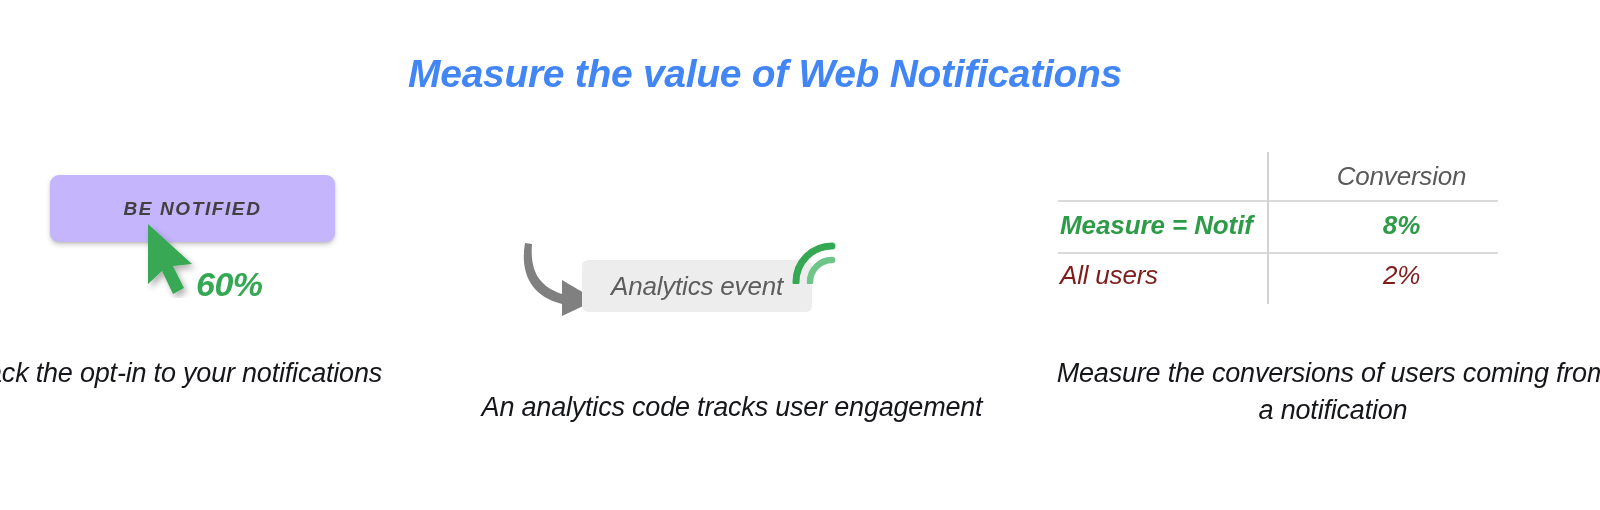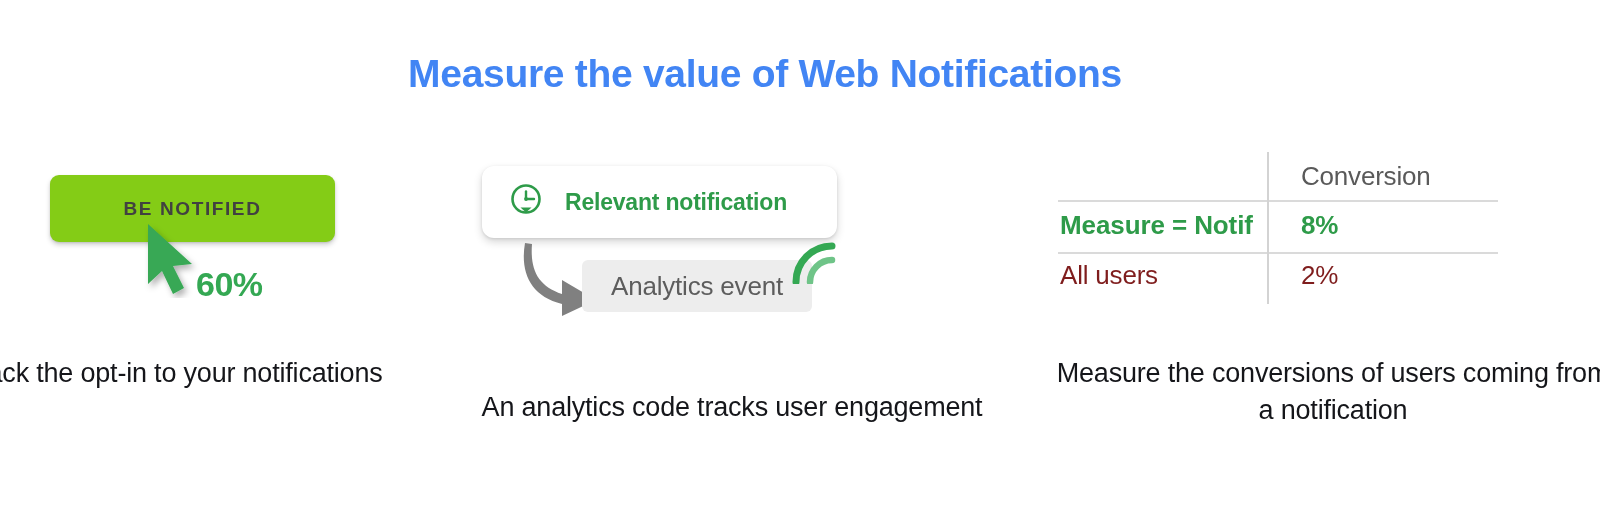--- a/index.html
+++ b/index.html
@@ -10,20 +10,21 @@
     background: #ffffff;
     font-family: "Liberation Sans", sans-serif;
     overflow: hidden;
   }
 
   .page {
     position: relative;
     width: 1342px;
     height: 510px;
     background: #ffffff;
+    font-style: italic;
   }
 
   
   .page-title {
     position: absolute;
     top: 52px;
     left: 0;
     width: 1530px;
     text-align: center;
     font-size: 39px;
@@ -69,21 +70,21 @@
   .col-2 .caption { left: -18px; margin-top: 34px; }
   .col-3 .caption { left: 18px; }
 
   
   .notify-button {
     position: absolute;
     left: 50px;
     top: 35px;
     width: 285px;
     height: 67px;
-    background: #84cc16;
+    background: #c4b5fd;
     border-radius: 9px;
     box-shadow: 0 3px 5px rgba(0,0,0,0.18), 0 1px 2px rgba(0,0,0,0.10);
     display: flex;
     align-items: center;
     justify-content: center;
     font-size: 19px;
     font-weight: bold;
     letter-spacing: 1.6px;
     color: #414141;
   }
@@ -172,21 +173,21 @@
     top: 12px;
     width: 450px;
     border-collapse: collapse;
   }
   .conv-table td, .conv-table th {
     padding: 0;
     text-align: left;
     vertical-align: middle;
   }
   .conv-table .c-label { width: 218px; padding-left: 8px; }
-  .conv-table .c-value { width: 232px; padding-left: 31px; }
+  .conv-table .c-value { width: 232px; padding-left: 31px; text-align: center; }
 
   .row-head td { height: 48px; }
   .row-body td { height: 50px; }
 
   .cell-head {
     font-size: 26px;
     color: #5a5a5a;
     letter-spacing: -0.2px;
   }
   .cell-green {
@@ -246,30 +247,20 @@
 
         <div class="pct-label">60%</div>
       </div>
 
       <div class="caption">Track the opt-in to your notifications</div>
     </div>
 
     <div class="col col-2">
       <div class="col-visual">
 
-        <div class="notif-card">
-          <svg class="clock-pin-icon" viewBox="0 0 36 40">
-            <circle cx="18" cy="17" r="13.5" fill="none" stroke="#2e9b49" stroke-width="2.6"></circle>
-            <path d="M18 30.5 L12.5 25.5 L23.5 25.5 Z" fill="#2e9b49"></path>
-            <line x1="18" y1="17" x2="18" y2="9.5" stroke="#2e9b49" stroke-width="2.4" stroke-linecap="round"></line>
-            <line x1="18" y1="17" x2="26" y2="17" stroke="#2e9b49" stroke-width="2.4" stroke-linecap="round"></line>
-            <circle cx="18" cy="17" r="1.9" fill="#2e9b49"></circle>
-          </svg>
-          <span class="notif-card-label">Relevant notification</span>
-        </div>
 
         <svg class="curve-arrow-icon" viewBox="0 0 86 76">
           <path d="M10 4 C8 30, 16 46, 40 54 L40 40 L74 60 L40 76 L40 64
                    C8 56, -2 32, 3 3 Z" fill="#808080"></path>
         </svg>
 
         <div class="analytics-chip">
           <span>Analytics event</span>
         </div>
 

